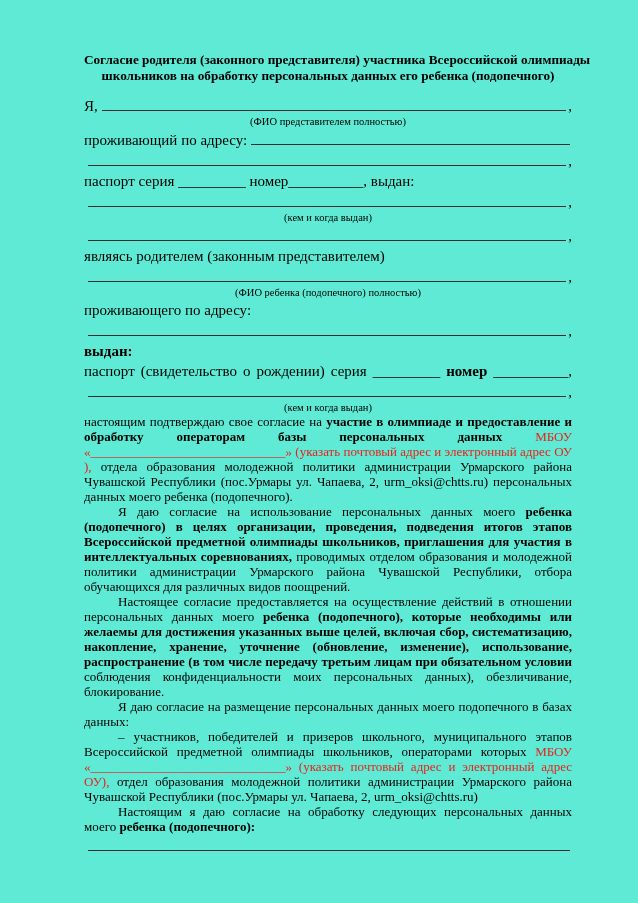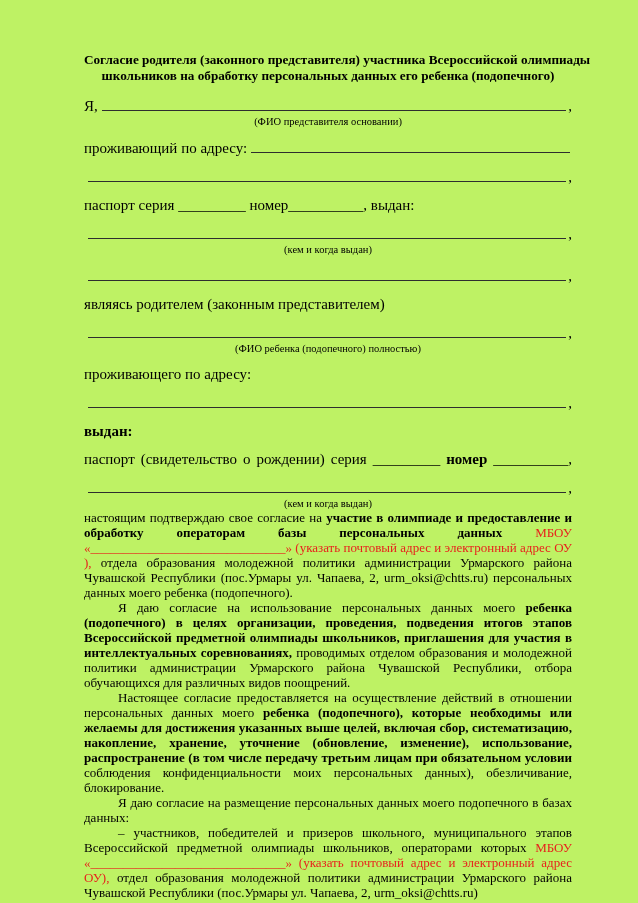--- a/index.html
+++ b/index.html
@@ -1,30 +1,30 @@
 <!DOCTYPE html>
 <html lang="ru" style="--red: #e8221c;"><head>
 <meta charset="utf-8">
 <style>
   html,body{margin:0;padding:0;background:#ffffff;}
   .page{
     width:638px;height:903px;box-sizing:border-box;
     padding:52px 66px 0 84px;
-    background:#bef264;color:#000;
+    background:#5eead4;color:#000;
     font-family:"Liberation Serif","DejaVu Serif",serif;
     overflow:hidden;
   }
   .blk{margin:0;}
   .title-line{
     font-weight:700;font-size:13.2px;line-height:16px;
     text-align:center;white-space:nowrap;
   }
   .title-line + .formline{margin-top:13px;}
   .formline{
-    font-size:15px;line-height:17px;margin-top:11px;
+    font-size:15px;line-height:17px;margin-top:3px;
   }
   .formline.flex{display:flex;align-items:baseline;}
   .fill{
     flex:1 1 auto;height:13px;
     border-bottom:1px solid #2e2e2e;
     margin:0 2px 0 4px;
   }
   .formline.flex .run{white-space:pre;}
   .jfull{text-align:justify;text-align-last:justify;}
   .caption{
@@ -43,21 +43,21 @@
 
 <div class="page">
   <div>
       <div class="blk title-line">Согласие родителя (законного представителя) участника Всероссийской олимпиады</div>
       <div class="blk title-line">школьников на обработку персональных данных его ребенка (подопечного)</div>
       <div class="blk formline flex">
         <span class="run">Я,</span>
         <span class="fill"></span>
         <span class="run">,</span>
       </div>
-      <div class="blk caption">(ФИО представителя основании)</div>
+      <div class="blk caption">(ФИО представителем полностью)</div>
       <div class="blk formline flex">
         <span class="run">проживающий по адресу:</span>
         <span class="fill"></span>
       </div>
       <div class="blk formline flex">
         <span class="fill"></span>
         <span class="run">,</span>
       </div>
       <div class="blk formline"><span class="run">паспорт серия _________ номер__________, выдан:</span></div>
       <div class="blk formline flex">

